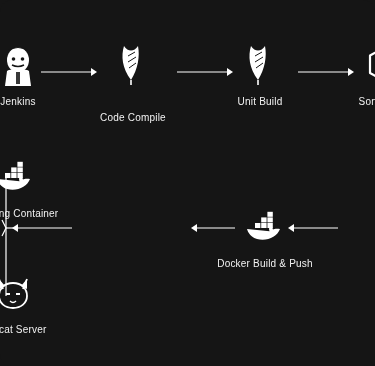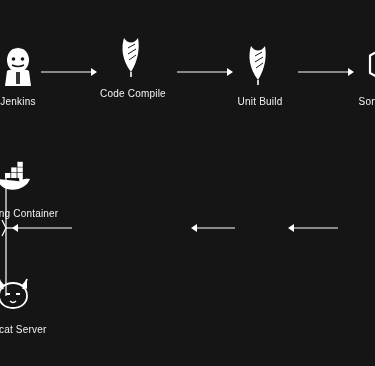--- a/index.html
+++ b/index.html
@@ -71,21 +71,21 @@
     <div class="label">Jenkins</div>
   </div>
 
   <div class="arrow" style="left:41px; top:66px; width:56px;">
     <svg width="56" height="12" viewBox="0 0 56 12">
       <line x1="0" y1="6" x2="50" y2="6" stroke="#ffffff" stroke-width="1.2"></line>
       <path d="M50 2 L56 6 L50 10 Z" fill="#ffffff"></path>
     </svg>
   </div>
 
-  <div class="node" style="left:78px; top:36px;">
+  <div class="node" style="left:78px; top:44px;gap:16px;">
     <div class="glyph">
       <svg width="34" height="42" viewBox="0 0 34 42">
         <path d="M8 2 C5 12 6 24 15 36 C22 25 24 12 22 2 C18 8 12 8 8 2 Z" fill="#ffffff"></path>
         <path d="M15 36 L15 41" stroke="#ffffff" stroke-width="1.6"></path>
         <path d="M12 12 L19 8" stroke="#151515" stroke-width="1"></path>
         <path d="M12 18 L20 13" stroke="#151515" stroke-width="1"></path>
         <path d="M13 24 L20 19" stroke="#151515" stroke-width="1"></path>
       </svg>
     </div>
     <div class="label">Code Compile</div>
@@ -152,20 +152,34 @@
   </div>
 
 
   <div class="arrow" style="left:191px; top:222px; width:44px;">
     <svg width="44" height="12" viewBox="0 0 44 12">
       <line x1="44" y1="6" x2="6" y2="6" stroke="#ffffff" stroke-width="1.2"></line>
       <path d="M6 2 L0 6 L6 10 Z" fill="#ffffff"></path>
     </svg>
   </div>
 
+  <div class="node" style="left:210px; top:206px;">
+    <div class="glyph">
+      <svg width="44" height="34" viewBox="0 0 44 34">
+        <rect x="12" y="13" width="5.4" height="5" fill="#ffffff"></rect>
+        <rect x="18.2" y="13" width="5.4" height="5" fill="#ffffff"></rect>
+        <rect x="24.4" y="13" width="5.4" height="5" fill="#ffffff"></rect>
+        <rect x="18.2" y="7.4" width="5.4" height="5" fill="#ffffff"></rect>
+        <rect x="24.4" y="7.4" width="5.4" height="5" fill="#ffffff"></rect>
+        <rect x="24.4" y="1.8" width="5.4" height="5" fill="#ffffff"></rect>
+        <path d="M4 19 C4 19 6 27 14 29 C24 31.5 34 27 37 19 C34 18.3 31 18.8 30 19.6 C29.5 16.8 27.6 15 27.6 15 C26 16.6 25.6 19.4 26.6 21.2 L4 19 Z" fill="#ffffff"></path>
+      </svg>
+    </div>
+    <div class="label">Docker Build &amp; Push</div>
+  </div>
 
   <div class="arrow" style="left:288px; top:222px; width:50px;">
     <svg width="50" height="12" viewBox="0 0 50 12">
       <line x1="50" y1="6" x2="6" y2="6" stroke="#ffffff" stroke-width="1.2"></line>
       <path d="M6 2 L0 6 L6 10 Z" fill="#ffffff"></path>
     </svg>
   </div>
 
   <div class="node" style="left:-42px; top:272px;">
     <div class="glyph">

